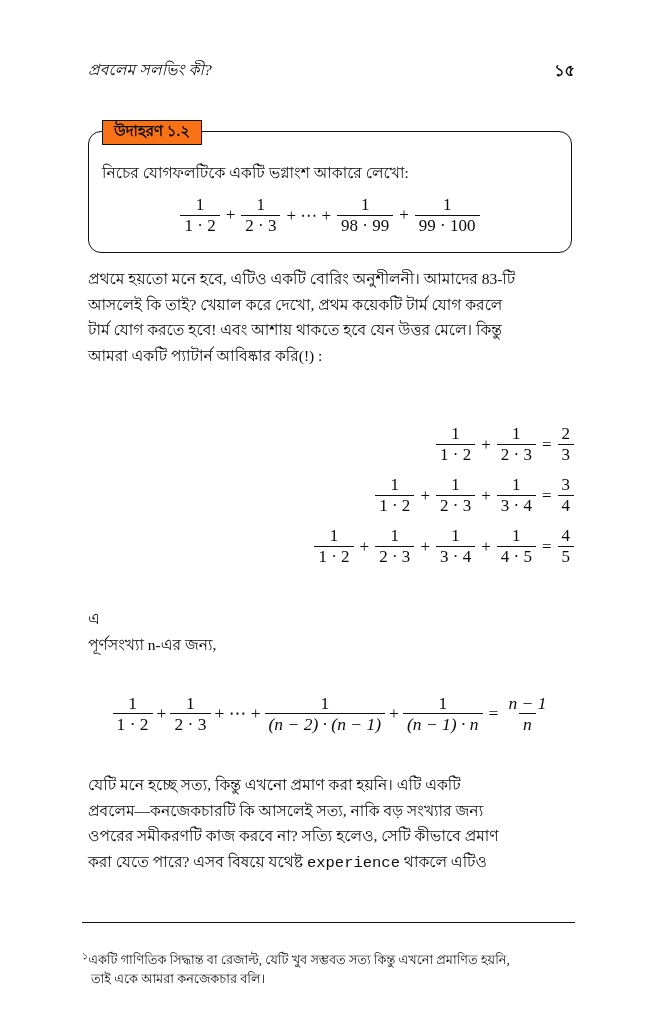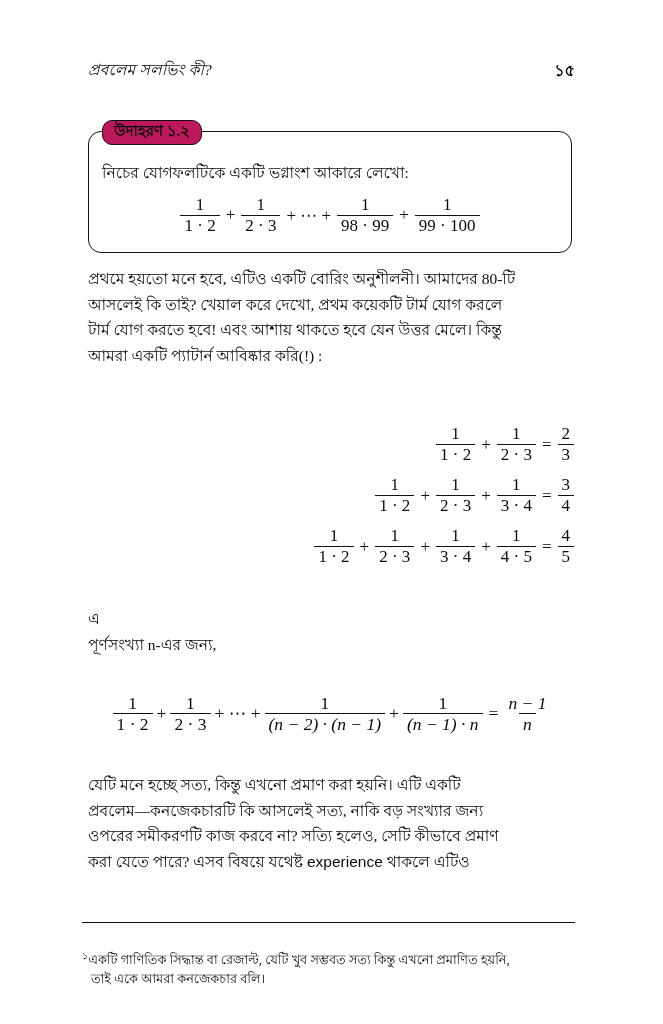--- a/index.html
+++ b/index.html
@@ -54,23 +54,23 @@
     height: 122px;
     border: 1.4px solid #111;
     border-radius: 13px;
     box-sizing: border-box;
   }
   .exbox-tab {
     position: absolute;
     left: 102px;
     top: 120px;
     padding: 1px 11px 3px 11px;
-    background: #be185d;
+    background: #f97316;
     border: 1.4px solid #111;
-    border-radius: 10px;
+    border-radius: 0;
     font-size: 15px;
     font-weight: 700;
     line-height: 1.25;
     white-space: nowrap;
     z-index: 3;
   }
   .exbox-prompt {
     position: absolute;
     left: 102px;
     top: 161px;
@@ -128,21 +128,21 @@
   .para .ln {
     display: block;
     white-space: nowrap;
   }
   .para .ln.just {
     display: flex;
     justify-content: space-between;
   }
   .para .ln.just > span { white-space: pre; }
   .eng {
-    font-family: Liberation Sans, sans-serif;
+    font-family: Liberation Mono, monospace;
   }
   sup.fn {
     font-size: 9.5px;
     vertical-align: super;
     line-height: 0;
   }
 
   #para-intro { top: 266px; }
   #para-guess { top: 606px; }
   #para-conj  { top: 772px; }
@@ -226,21 +226,21 @@
       </span>
       <span class="op">+</span>
       <span class="frac">
         <span class="num">1</span>
         <span class="den">99 · 100</span>
       </span>
     </span>
   </div>
 
   <div class="para" id="para-intro">
-    <span class="ln">প্রথমে হয়তো মনে হবে, এটিও একটি বোরিং অনুশীলনী। আমাদের 80-টি</span>
+    <span class="ln">প্রথমে হয়তো মনে হবে, এটিও একটি বোরিং অনুশীলনী। আমাদের 83-টি</span>
     <span class="ln">আসলেই কি তাই?  খেয়াল করে দেখো, প্রথম কয়েকটি টার্ম যোগ করলে</span>
     <span class="ln">টার্ম যোগ করতে হবে!  এবং আশায় থাকতে হবে যেন উত্তর মেলে। কিন্তু</span>
     <span class="ln">আমরা একটি প্যাটার্ন আবিষ্কার করি(!)  :</span>
   </div>
 
   <div class="eqstack">
 
     <div class="eqrow">
       <span class="math">
         <span class="frac">

